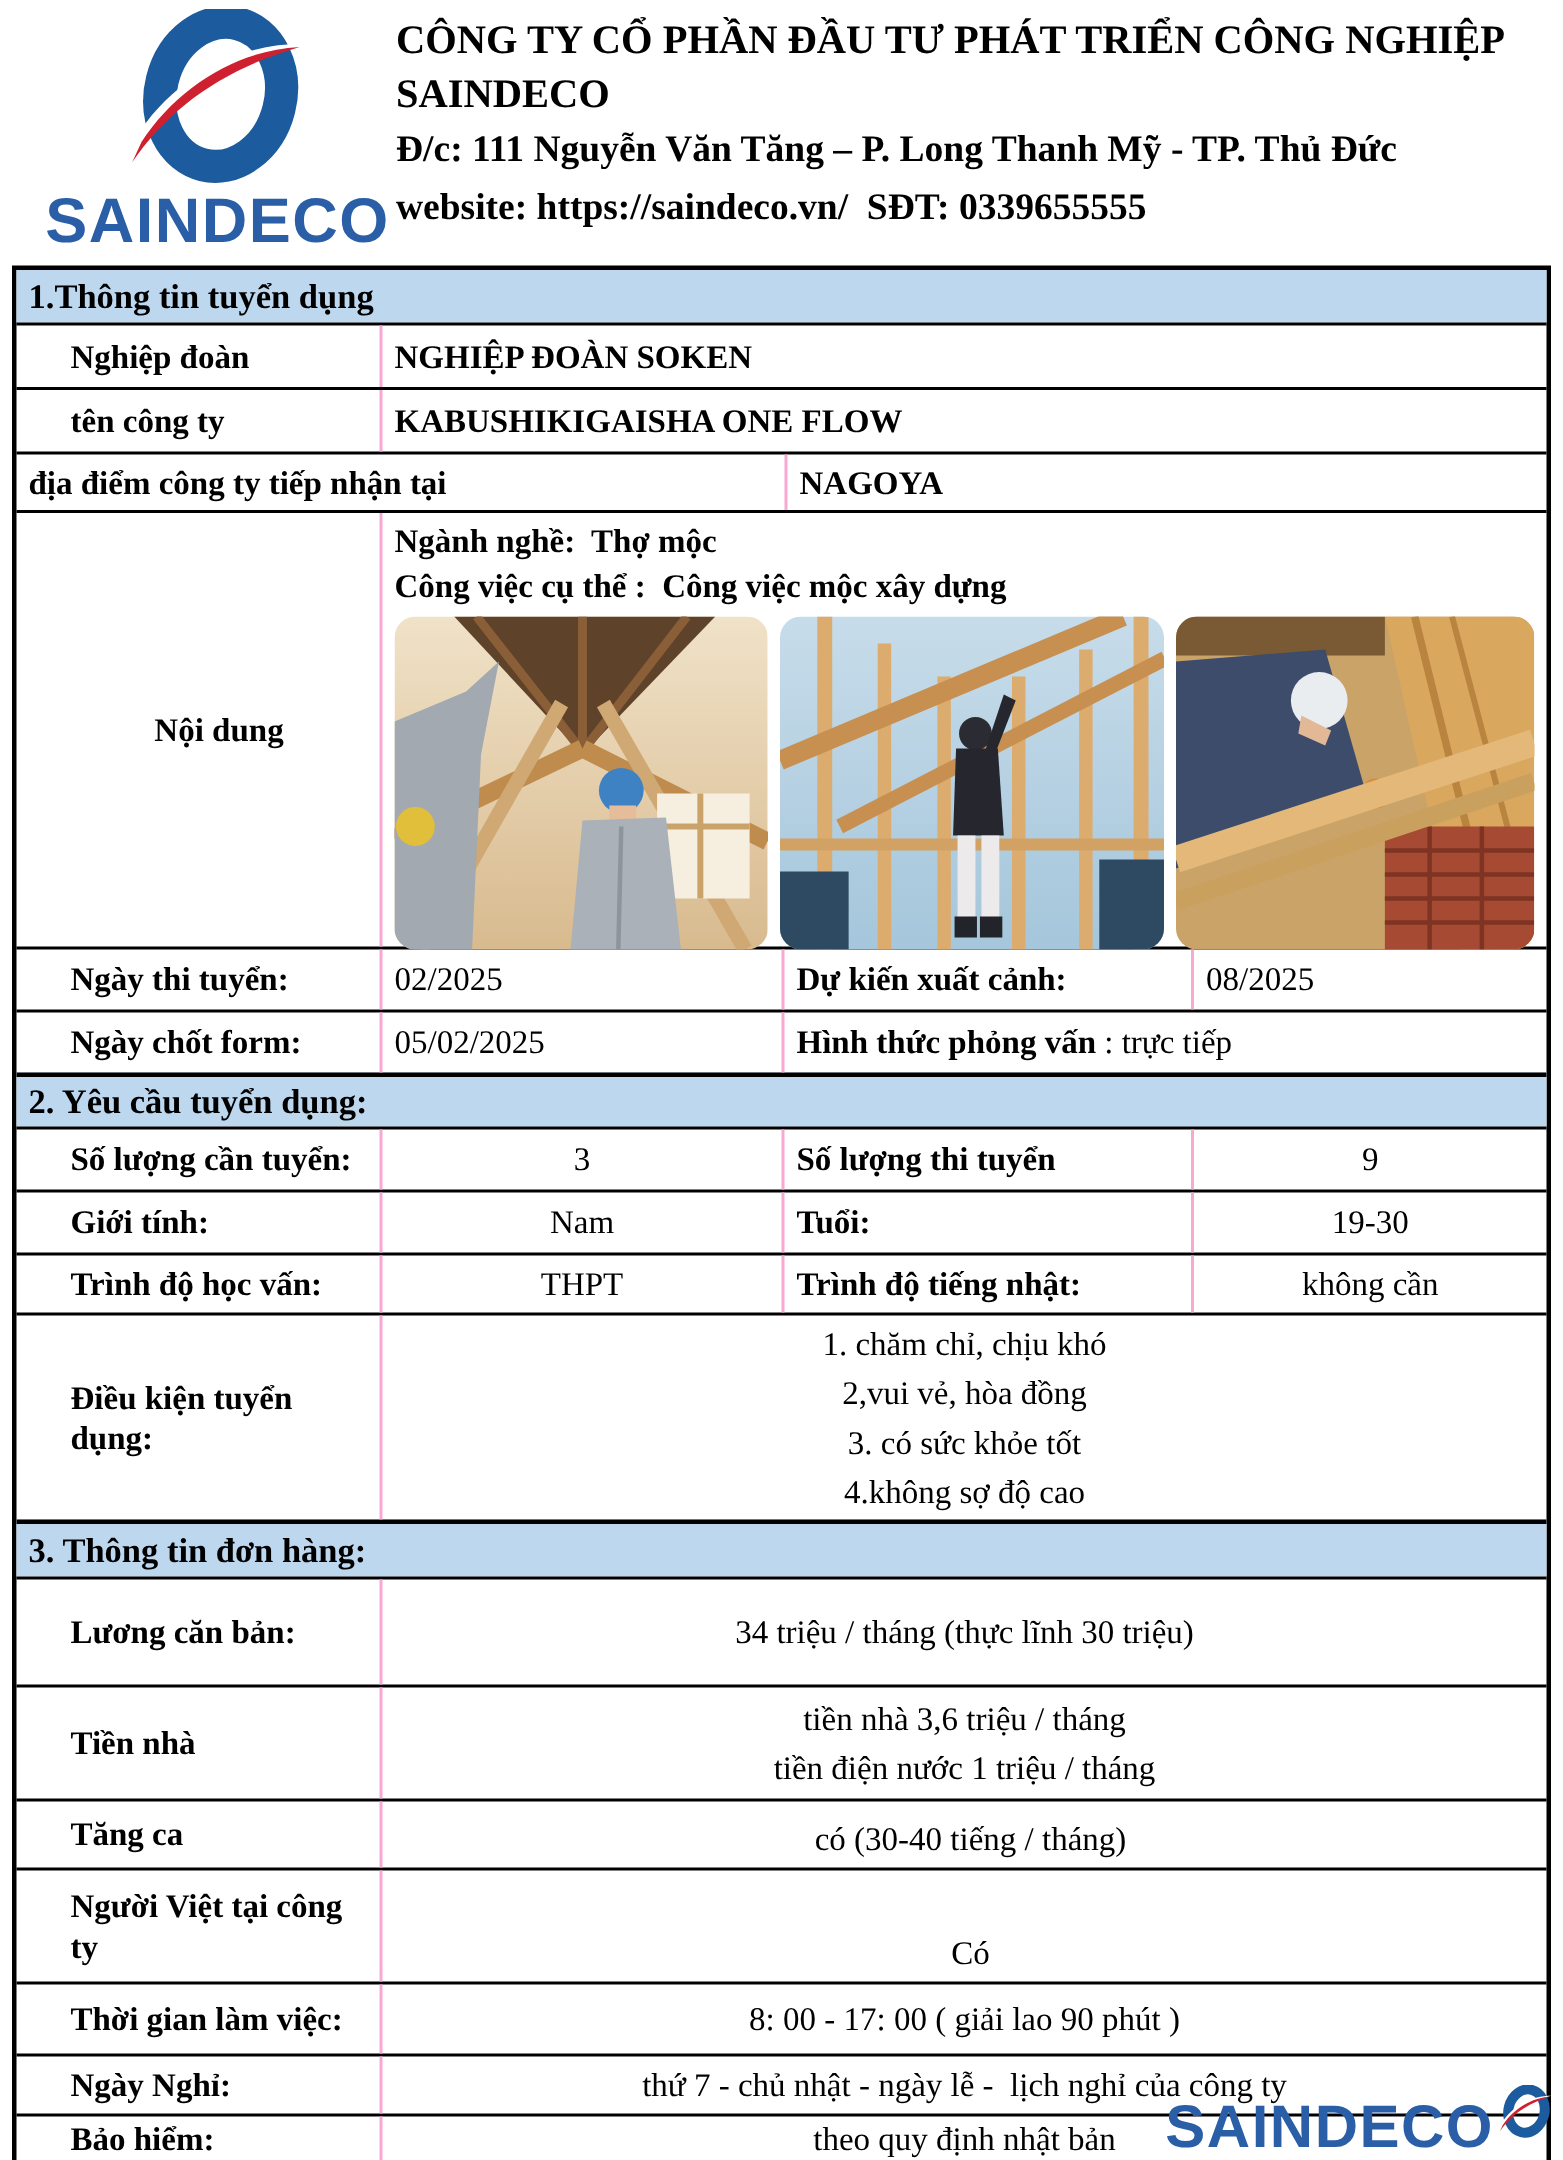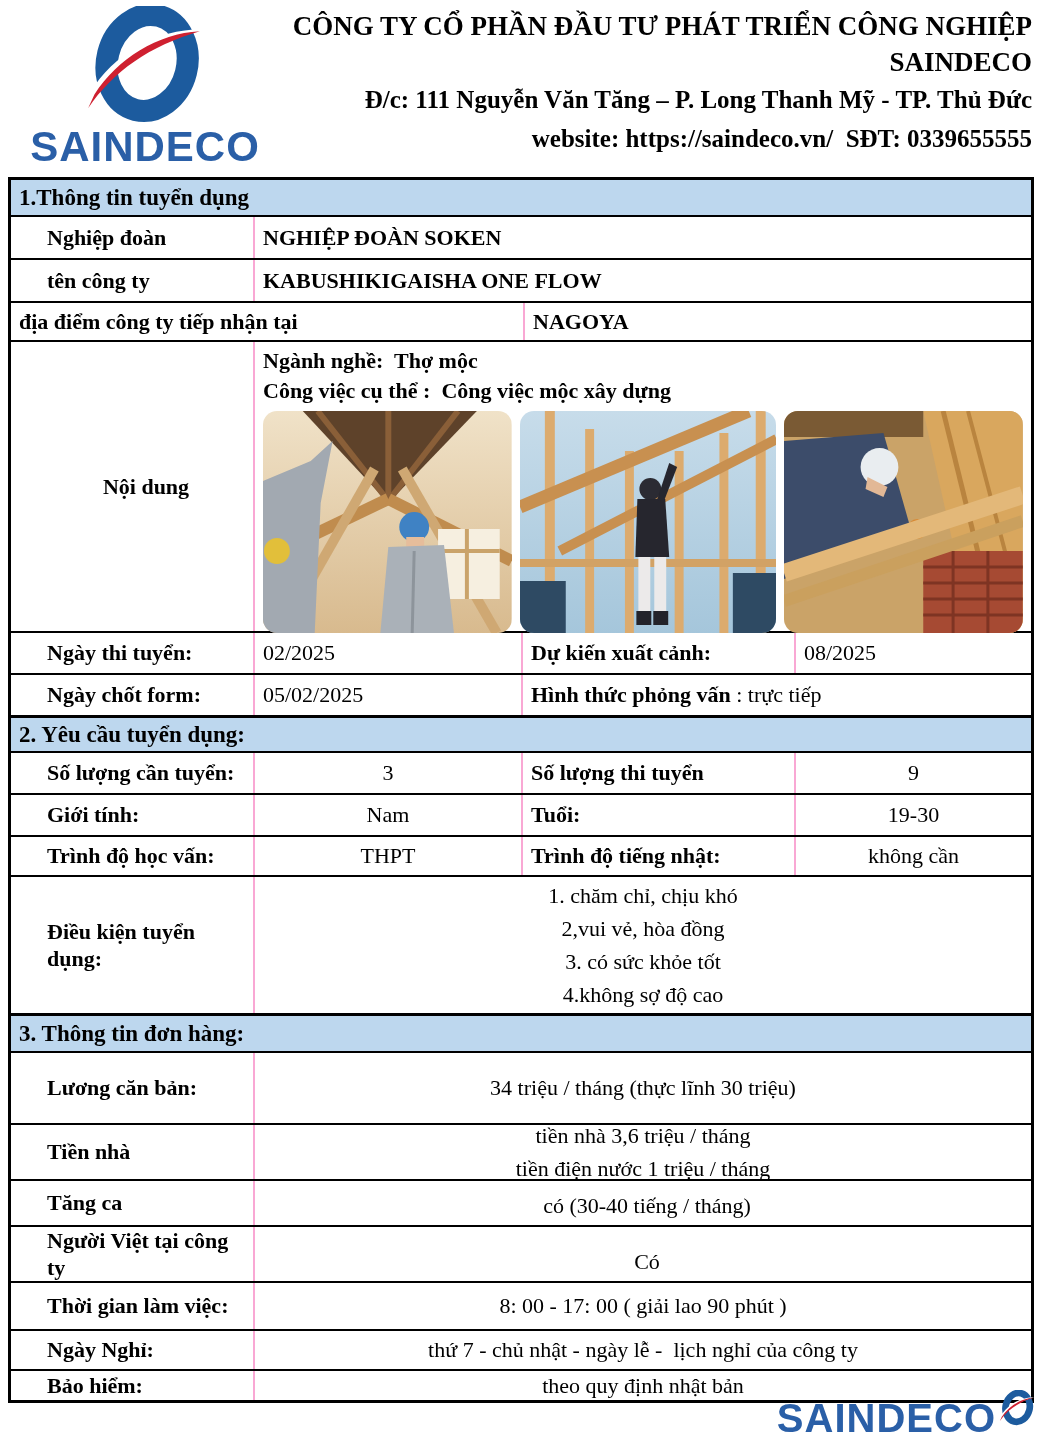--- a/index.html
+++ b/index.html
@@ -6,21 +6,21 @@
   html,body { width:1042px; height:1440px; background:#fff; overflow:hidden;
     font-family:"Liberation Serif", serif; color:#000; }
 
   
   .header { position:relative; height:177px; width:100%; }
   .logo-block { position:absolute; left:26px; top:2px; width:238px; height:172px;
     display:flex; flex-direction:column; align-items:center; }
   .logo-icon { width:128px; height:118px; margin-top:4px; }
   .logo-word { font-family:"Liberation Sans", sans-serif; font-weight:700;
     font-size:42px; letter-spacing:1px; color:#2a5fa7; line-height:1; margin-top:2px; }
-  .header-text { position:absolute; left:264px; right:10px; top:8px; text-align:right;
+  .header-text { position:absolute; left:264px; right:10px; top:8px; text-align:left;
     font-weight:bold; }
   .ht1 { font-size:27px; line-height:36px; }
   .ht2 { font-size:27px; line-height:36px; }
   .ht3 { font-size:25px; line-height:40px; white-space:pre-wrap; }
   .ht4 { font-size:25px; line-height:38px; white-space:pre-wrap; }
 
   
   .doc-table { margin:0 8px; width:1026px; border:3px solid #000; background:#fff; }
   .sec-h { background:#bdd7ee; font-weight:bold; font-size:23px;
     display:flex; align-items:center; padding-left:8px; }
@@ -32,21 +32,21 @@
   .w-label { width:242px; flex:none;padding-left:36px; }
   .w-val1  { width:268px; flex:none; }
   .w-label2{ width:273px; flex:none; }
   .w-loc   { width:512px; flex:none; }
   .flex1 { flex:1; min-width:0; }
   .center { justify-content:center; text-align:center; }
   .bold { font-weight:bold; }
   .pre { white-space:pre-wrap; }
 
   .h35{height:35px}.h36{height:36px}.h38{height:38px}.h39{height:39px}.h40{height:40px}.h42{height:42px}.h43{height:43px}.h46{height:46px}.h48{height:48px}
-  .h31{height:31px}.h72{height:72px}.h76{height:56px}.h138{height:138px}.h291{height:291px}
+  .h31{height:31px}.h72{height:72px}.h76{height:76px}.h138{height:138px}.h291{height:291px}
 
   .content-cell { padding:4px 8px 0 8px; display:flex; flex-direction:column; align-items:stretch; }
   .content-line { font-weight:bold; font-size:22px; line-height:30px; white-space:pre-wrap; }
   .photos { display:flex; gap:8px; margin-top:5px; }
   .photos svg { border-radius:14px; display:block; }
 
   .cond-cell { display:flex; flex-direction:column; justify-content:center; padding:0 8px; }
   .cond-line { font-size:22px; line-height:33px; }
 
   .labelwrap { align-items:center; }

